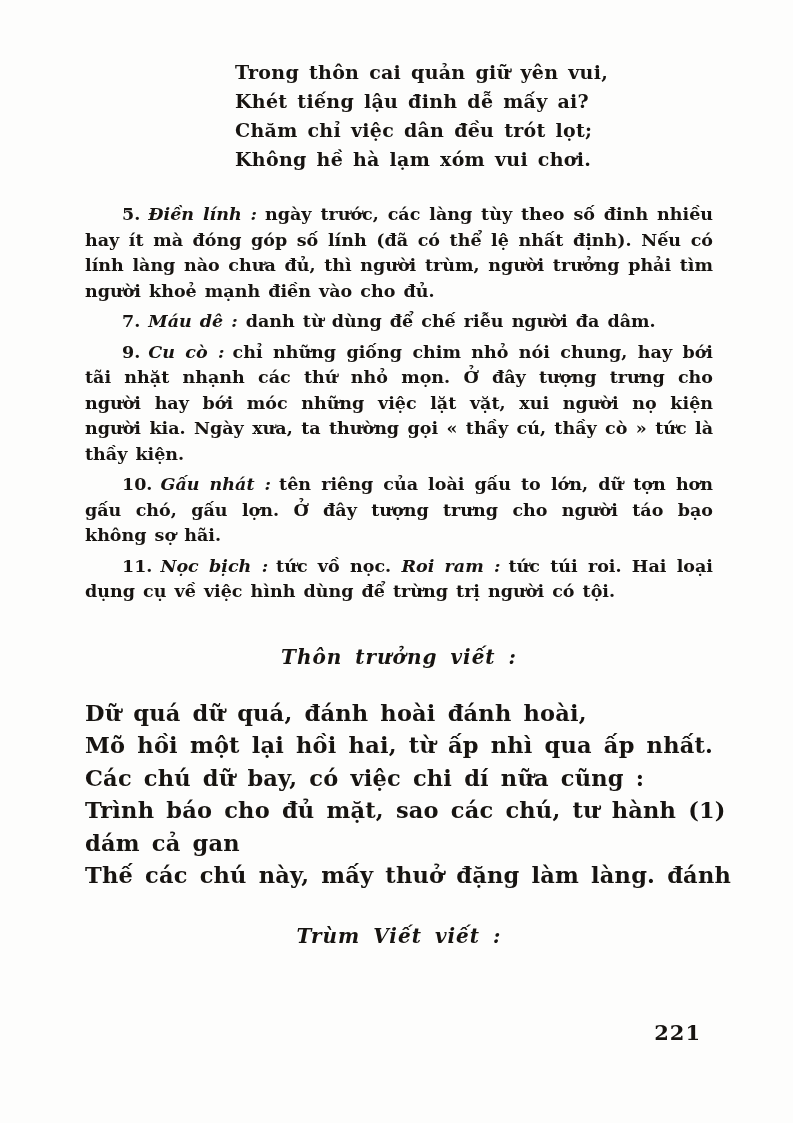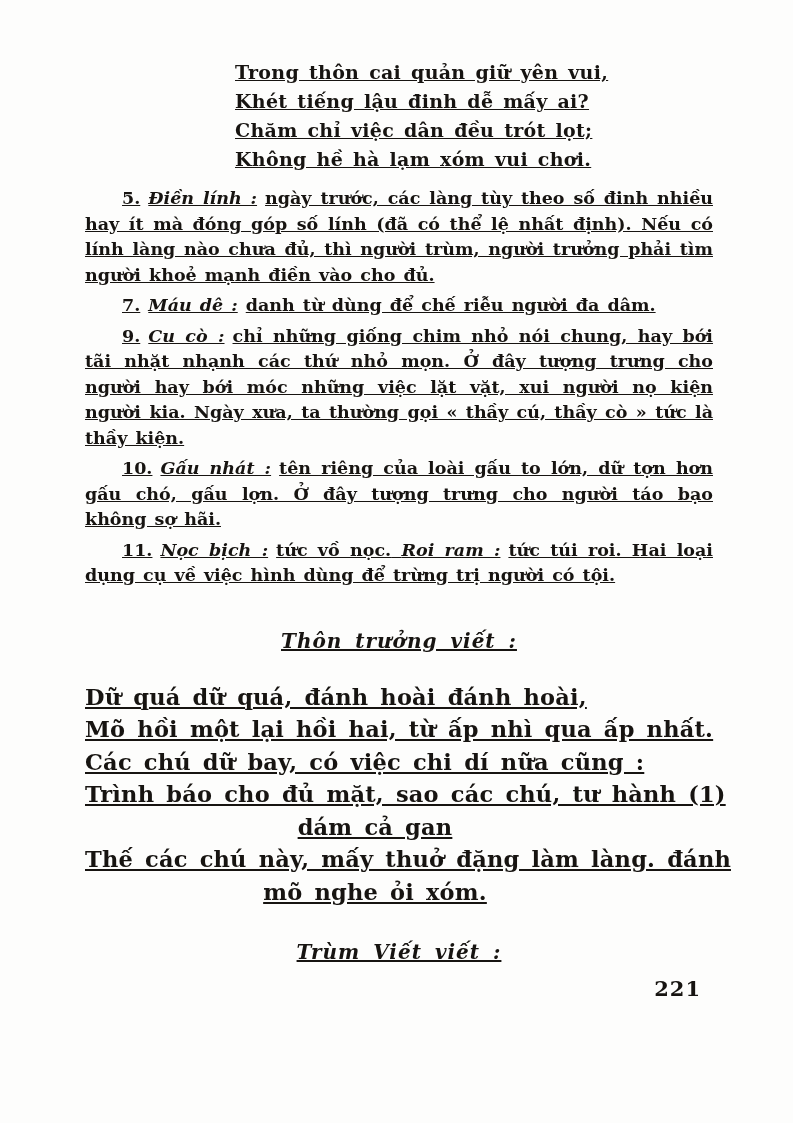--- a/index.html
+++ b/index.html
@@ -18,38 +18,37 @@
     position: relative;
     width: 793px;
     height: 1123px;
     box-sizing: border-box;
   }
   .content {
     position: absolute;
     left: 85px;
     top: 0;
     width: 628px;
-    text-decoration: underline;
   }
 
   
   .top-verse {
     margin-top: 58px;
     padding-left: 150px;
     font-size: 19px;
     font-weight: bold;
     line-height: 29px;
     letter-spacing: 0.3px;
     word-spacing: 3px;
     white-space: nowrap;
   }
 
   
   .notes {
-    margin-top: 12px;
+    margin-top: 28px;
     font-size: 17.5px;
     font-weight: bold;
     line-height: 25.5px;
     text-align: justify;
     word-spacing: 2px;
   }
   .note {
     text-indent: 37px;
     margin: 0 0 5px 0;
   }
@@ -74,35 +73,35 @@
   .main-verse {
     margin-top: 28px;
     width: 580px;
     font-size: 22.5px;
     font-weight: bold;
     line-height: 32.5px;
     letter-spacing: 0.2px;
     word-spacing: 4px;
   }
   .vr-line  { white-space: nowrap; }
-  .vr-right { text-align: center; white-space: nowrap; }
+  .vr-right { text-align: left; white-space: nowrap; }
 
   .closing-line {
     margin-top: 30px;
     margin-left: 48px;
     font-size: 22.5px;
     font-weight: bold;
     letter-spacing: 0.2px;
     word-spacing: 4px;
     white-space: nowrap;
   }
 
   .page-number {
     position: absolute;
-    top: 976px;
+    top: 1020px;
     right: 92px;
     font-size: 21px;
     font-weight: bold;
     letter-spacing: 1px;
   }
 </style>
 </head>
 <body>
 
 <div class="page">
@@ -135,21 +134,20 @@
 
     <div class="stage-heading first">Thôn trưởng viết :</div>
 
     <div class="main-verse">
       <div class="vr-line">Dữ quá dữ quá, đánh hoài đánh hoài,</div>
       <div class="vr-line">Mõ hồi một lại hồi hai, từ ấp nhì qua ấp nhất.</div>
       <div class="vr-line">Các chú dữ bay, có việc chi dí nữa cũng :</div>
       <div class="vr-line">Trình báo cho đủ mặt, sao các chú, tư hành (1)</div>
       <div class="vr-right">dám cả gan</div>
       <div class="vr-line">Thế các chú này, mấy thuở đặng làm làng. đánh</div>
-      <div class="vr-right">mõ nghe ỏi xóm.</div>
     </div>
 
     <div class="stage-heading second">Trùm Viết viết :</div>
 
 
   </div>
 
   <div class="page-number">221</div>
 </div>
 

